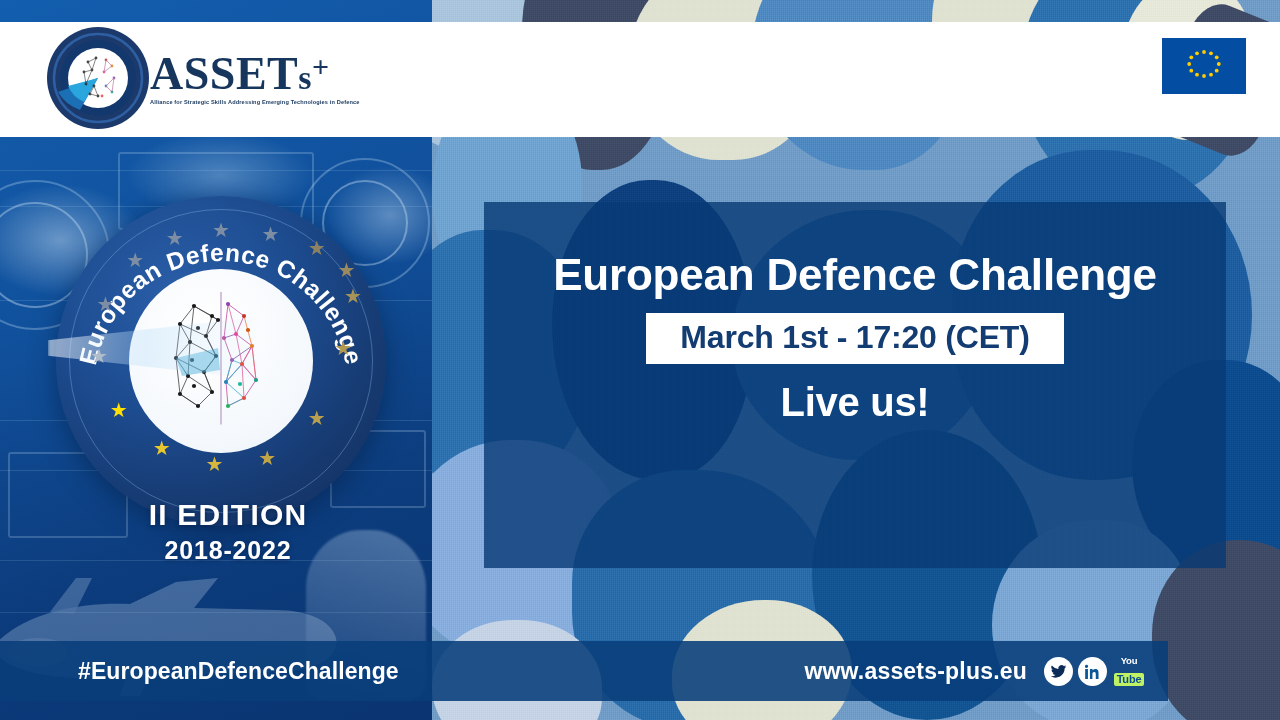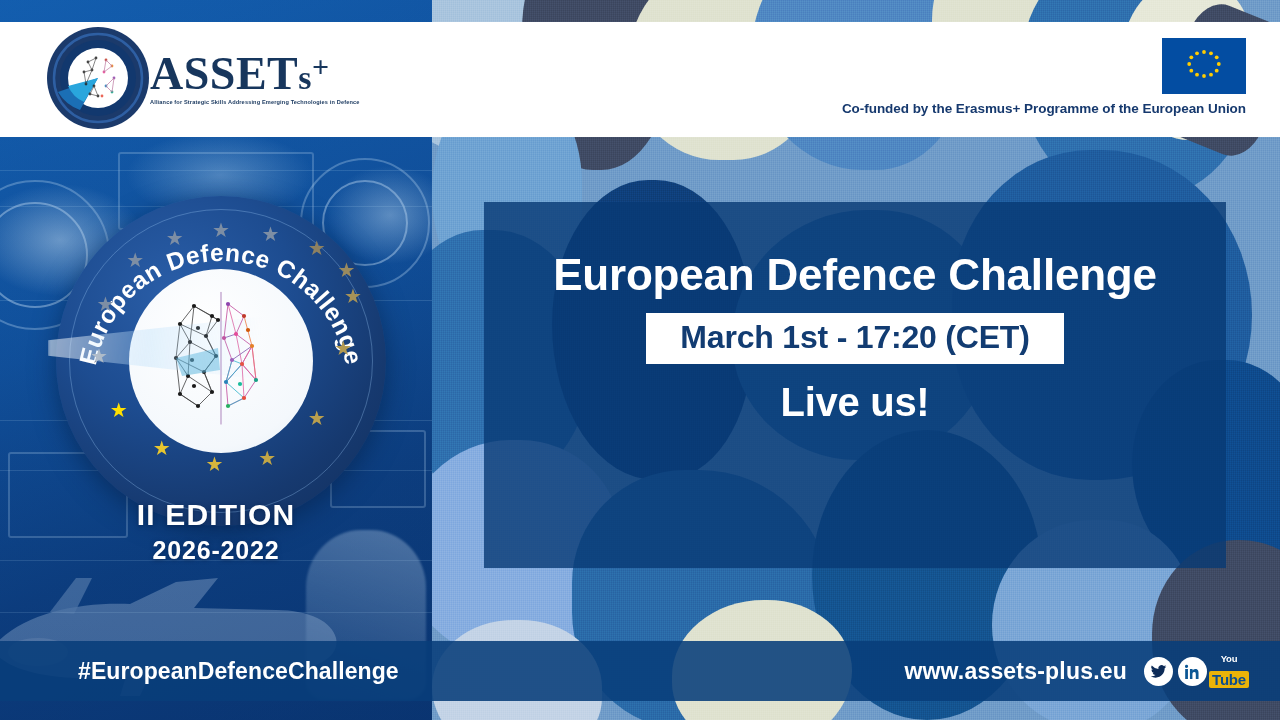--- a/index.html
+++ b/index.html
@@ -133,21 +133,21 @@
   }
   .beam {
     position:absolute; left:-8px; top:120px; width:220px; height:64px;
     background:linear-gradient(95deg, rgba(255,255,255,.55), rgba(170,215,250,.30) 45%, rgba(255,255,255,0) 95%);
     clip-path:polygon(0 38%,100% 0,100% 100%,0 62%);
     filter:blur(1.5px);
   }
   .brain-svg { position:absolute; left:50%; top:50%; transform:translate(-50%,-50%); }
 
   .edition {
-    position:absolute; left:0; top:498px; width:432px; text-align:center; z-index:14;
+    position:absolute; left:12px; top:498px; width:432px; text-align:center; z-index:14;
   }
   .edition-main {
     font-size:30px; font-weight:700; color:#ffffff; letter-spacing:1.2px;
     text-shadow:0 1px 4px rgba(5,30,70,.6);
   }
   .edition-year {
     margin-top:4px; font-size:25px; font-weight:700; color:#ffffff; letter-spacing:.8px;
     text-shadow:0 1px 4px rgba(5,30,70,.6);
   }
 
@@ -173,39 +173,39 @@
   .date-box {
     margin-top:14px; background:#ffffff; padding:6px 34px 8px;
     color:#123c72; font-size:32px; font-weight:700; letter-spacing:-.2px;
   }
   .join {
     margin-top:16px; font-size:40px; font-weight:700; color:#ffffff; letter-spacing:-.3px;
   }
 
   
   .footer {
-    position:absolute; left:0; top:641px; width:1280px; height:60px;
+    position:absolute; left:0; top:641px; width:1168px; height:60px;
     background:rgba(8,61,122,.88); z-index:18;
     display:flex; align-items:center; justify-content:space-between;
-    padding:0 34px 0 78px;
+    padding:0 22px 0 78px;
   }
   .hashtag { font-size:23px; font-weight:700; color:#fff; letter-spacing:.1px; }
   .footer-right { display:flex; align-items:center; gap:5px; }
   .site { font-size:23px; font-weight:700; color:#fff; letter-spacing:.2px; margin-right:12px; }
   .soc {
     width:29px; height:29px; border-radius:50%; background:#fff;
     display:flex; align-items:center; justify-content:center;
   }
   .yt {
     width:34px; height:30px; display:flex; flex-direction:column;
     align-items:center; justify-content:center; line-height:1;
   }
   .yt-you { font-size:9.5px; font-weight:700; color:#fff; letter-spacing:-.2px; }
   .yt-tube {
-    font-size:15px; font-weight:700; color:#0b4d8f; background:#eab308;
+    font-size:11px; font-weight:700; color:#0b4d8f; background:#bef264;
     padding:1px 3px; border-radius:2px; margin-top:7px; letter-spacing:-.2px;
   }
 </style>
 </head>
 <body>
 
 <div class="stage">
 
   <div class="bg-left">
     <div class="hud-circle" style="left:-40px; top:180px; width:150px; height:150px;"></div>
@@ -313,21 +313,20 @@
               <circle cx="42" cy="38" r="1.9"></circle>
                 <circle cx="35" cy="36.7" r="1.9"></circle>
               <circle cx="29.3" cy="32.7" r="1.9"></circle>
                 <circle cx="27.2" cy="26" r="1.9"></circle>
               <circle cx="29.3" cy="19.3" r="1.9"></circle>
                 <circle cx="35" cy="15.3" r="1.9"></circle>
             </g>
           </svg>
         </div>
       </div>
-      <div class="erasmus-sub">Co-funded by the Erasmus+ Programme of the European Union</div>
     </div>
   </div>
 
   <div class="medallion">
     <div class="med-ring-outer"></div>
     <div class="med-ring-line"></div>
 
     <svg class="med-arc-text" viewBox="0 0 330 330">
       <defs>
         <path id="arcpath" d="M 38 192 A 127 127 0 0 1 292 192" fill="none"></path>
@@ -414,21 +413,21 @@
     <div class="med-star" style="left:13%; top:160px; color:#8f98a6;">★</div>
     <div class="med-star" style="left:15%; top:108px; color:#7d8ea4;">★</div>
     <div class="med-star" style="left:24%; top:64px; color:#7d8ea4;">★</div>
     <div class="med-star" style="left:36%; top:42px; color:#7d8ea4;">★</div>
 
     <div class="beam"></div>
   </div>
 
   <div class="edition">
     <div class="edition-main">II  EDITION</div>
-    <div class="edition-year">2026-2022</div>
+    <div class="edition-year">2018-2022</div>
   </div>
 
   <div class="panel">
     <div class="panel-h1">European Defence Challenge</div>
     <div class="date-box">March 1st - 17:20 (CET)</div>
     <div class="join">Live us!</div>
   </div>
 
   <div class="footer">
     <div class="hashtag">#EuropeanDefenceChallenge</div>

